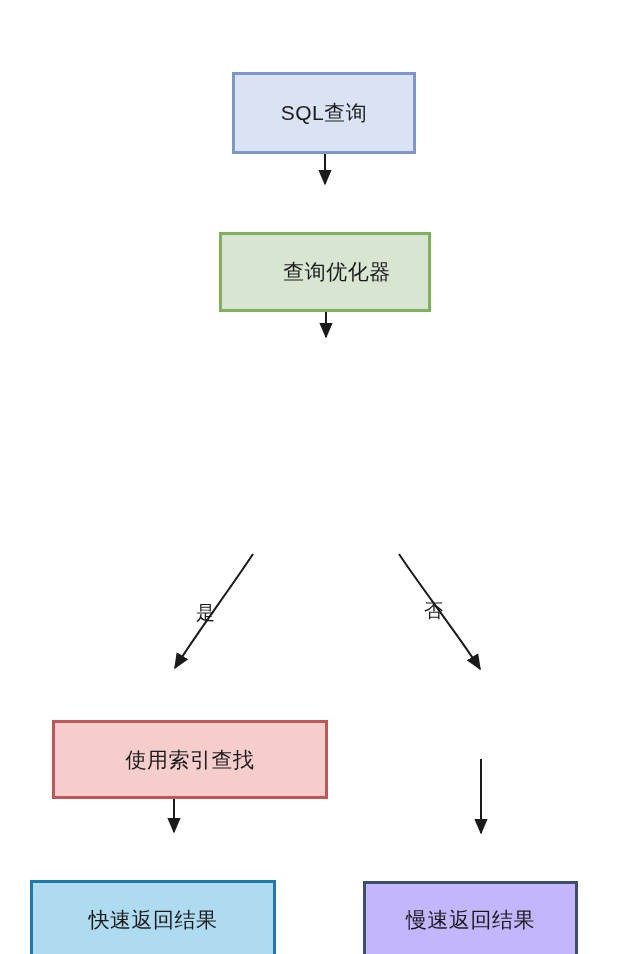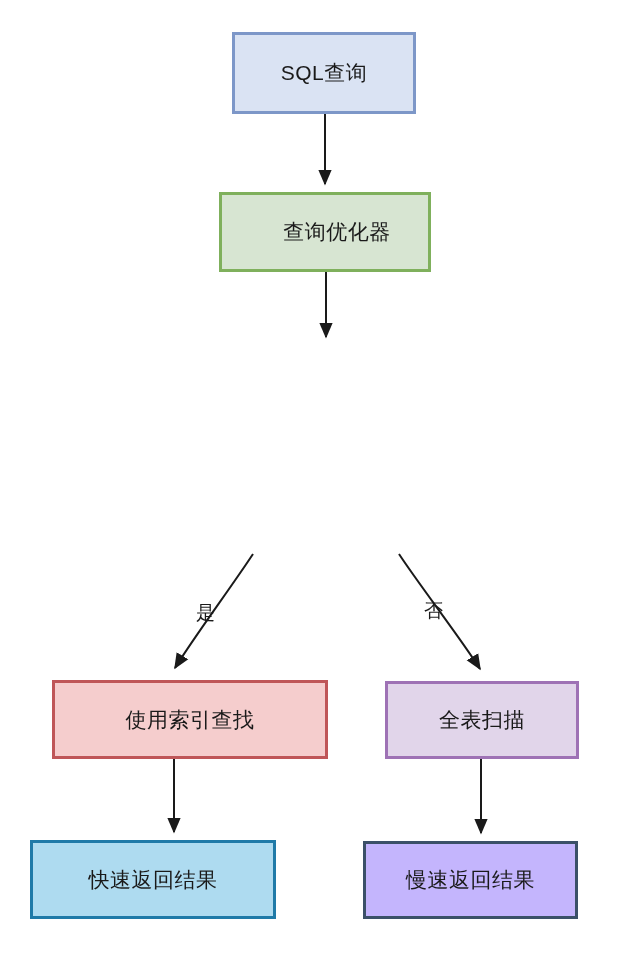--- a/index.html
+++ b/index.html
@@ -32,20 +32,21 @@
     box-sizing: border-box;
     display: flex;
     align-items: center;
     justify-content: center;
     text-align: center;
     color: #1a1a1a;
     font-size: 21px;
     line-height: 1.2;
     letter-spacing: 0.5px;
     white-space: nowrap;
+    margin-top: 40px;
   }
   .node.rect {
     border-style: solid;
     border-width: 3px;
   }
   .diamond-wrap {
     position: absolute;
   }
   .diamond-wrap svg {
     position: absolute;
@@ -120,24 +121,20 @@
               background:#d7e5d2; border-color:#7fb05c;padding-left:24px;">
     <span>查询优化器</span>
   </div>
 
 
   <div class="node rect" style="left:52px; top:680px; width:276px; height:79px;
               background:#f5cdcd; border-color:#bf5658;">
     <span>使用索引查找</span>
   </div>
 
-  <div class="node rect" style="left:385px; top:681px; width:194px; height:78px;
-              background:#e1d5ea; border-color:#9e72b5;">
-    <span>全表扫描</span>
-  </div>
 
   <div class="node rect" style="left:30px; top:840px; width:246px; height:79px;
               background:#aedbf0; border-color:#1f7aa8;">
     <span>快速返回结果</span>
   </div>
 
   <div class="node rect" style="left:363px; top:841px; width:215px; height:78px;
               background:#c4b5fd; border-color:#3b5068;">
     <span>慢速返回结果</span>
   </div>

